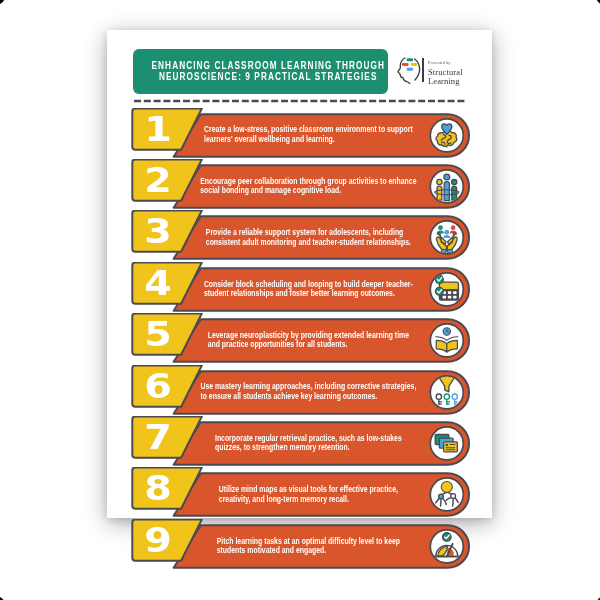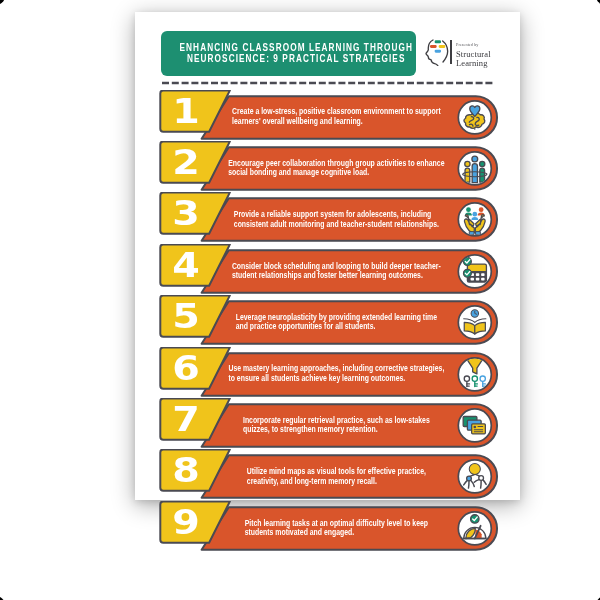--- a/index.html
+++ b/index.html
@@ -4,22 +4,22 @@
 <style>
   html,body{margin:0;padding:0;}
   body{width:600px;height:600px;overflow:hidden;background:#ffffff;
        font-family:"DejaVu Sans",sans-serif;-webkit-font-smoothing:antialiased;}
   .stage{position:relative;width:600px;height:600px;overflow:hidden;background:#fff;}
   .corner{position:absolute;width:9px;height:9px;background:#000;}
   .corner.tl{left:-4.5px;top:-4.5px;border-radius:0 0 9px 0;}
   .corner.tr{right:-4.5px;top:-4.5px;border-radius:0 0 0 9px;}
   .corner.bl{left:-4.5px;bottom:-4.5px;border-radius:0 9px 0 0;}
   .corner.br{right:-4.5px;bottom:-4.5px;border-radius:9px 0 0 0;}
-  .page{position:absolute;left:107px;top:12px;width:385px;height:488px;background:#ffffff;
-        box-shadow:0 5px 22px rgba(0,0,0,.33), 0 2px 7px rgba(0,0,0,.13);margin-left:28px;}
+  .page{position:absolute;left:107px;top:30px;width:385px;height:488px;background:#ffffff;
+        box-shadow:0 5px 22px rgba(0,0,0,.33), 0 2px 7px rgba(0,0,0,.13);}
 
   
   .hdr{position:absolute;left:25.7px;top:18.8px;width:255px;height:45px;background:#1d8f71;border-radius:6px;}
   .hdr-t{position:absolute;left:2px;top:-0.2px;width:327px;height:45px;display:flex;align-items:center;
          justify-content:center;text-align:center;color:#fff;font-weight:bold;
          font-family:"Liberation Sans",sans-serif;
          font-size:10.1px;letter-spacing:1.32px;line-height:11.6px;
          transform:scale(.815,1);transform-origin:0 0;}
   .logo{position:absolute;left:289px;top:19px;width:85px;height:45px;}
   .logo-head{position:absolute;left:1px;top:7.5px;}

